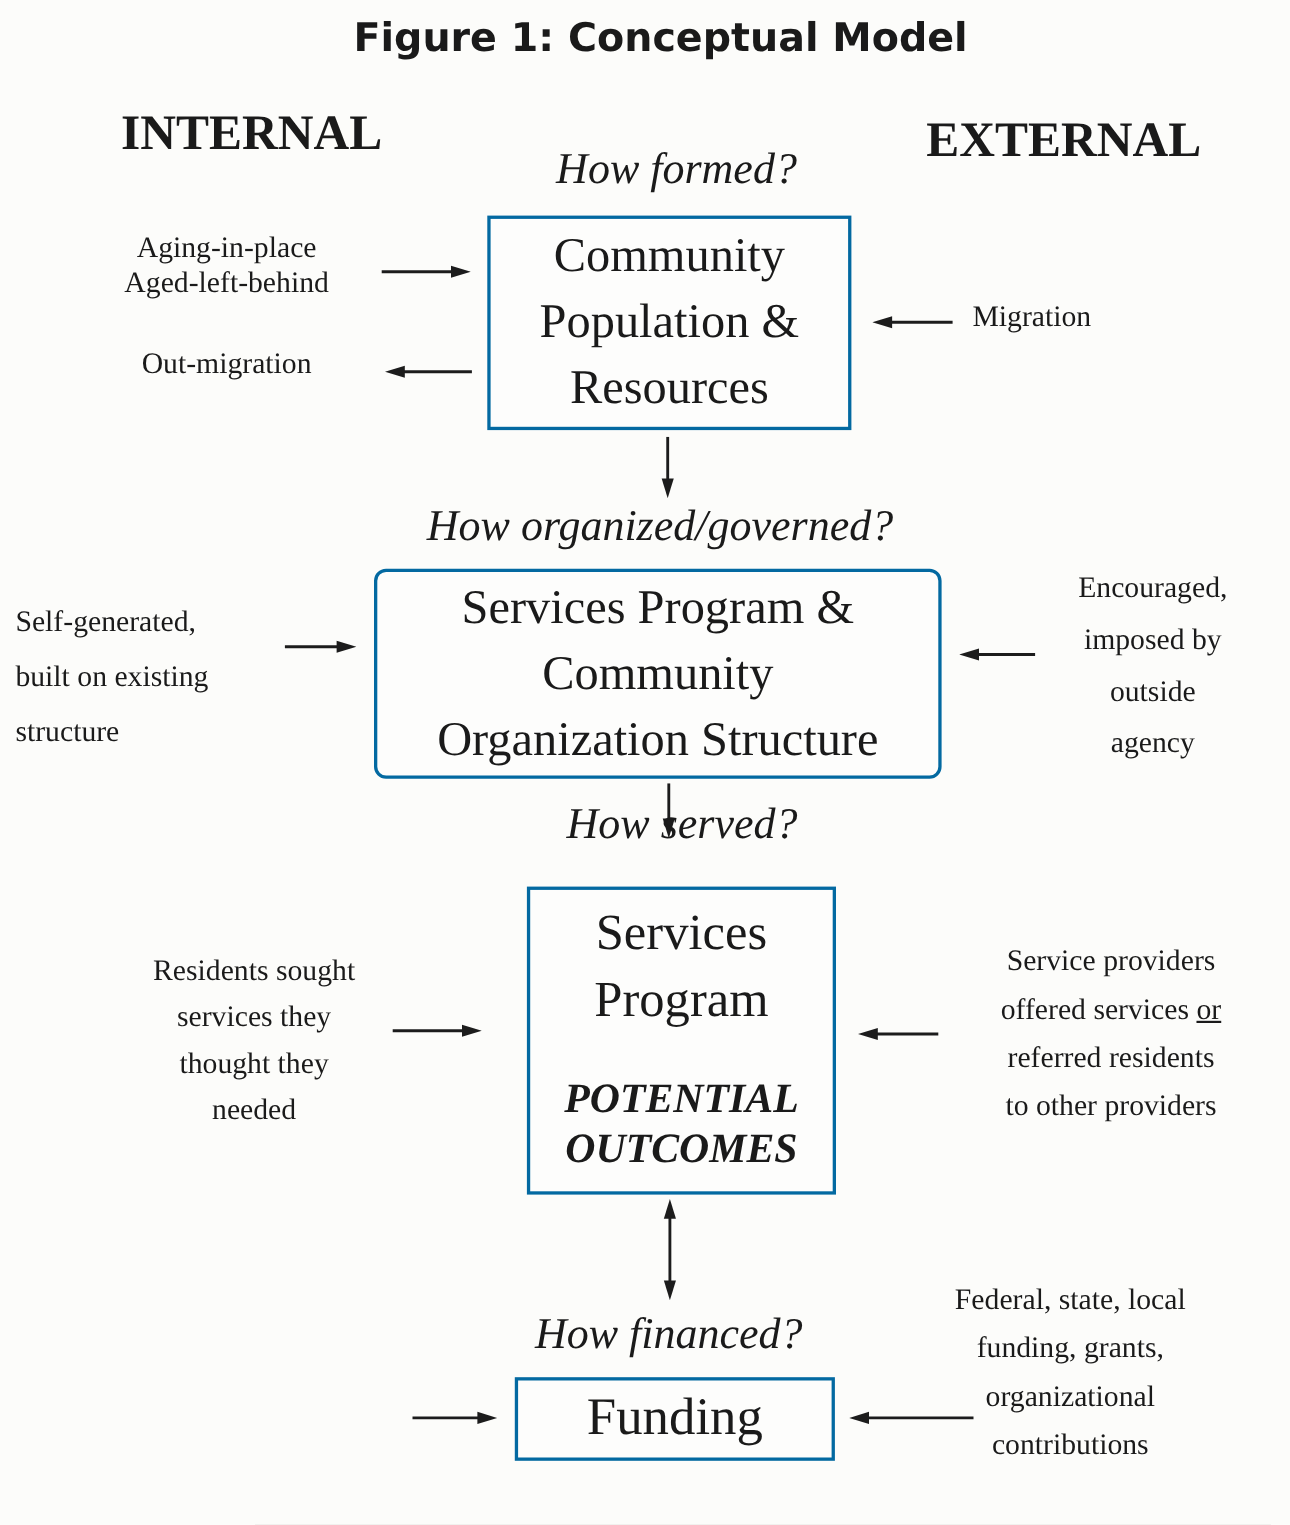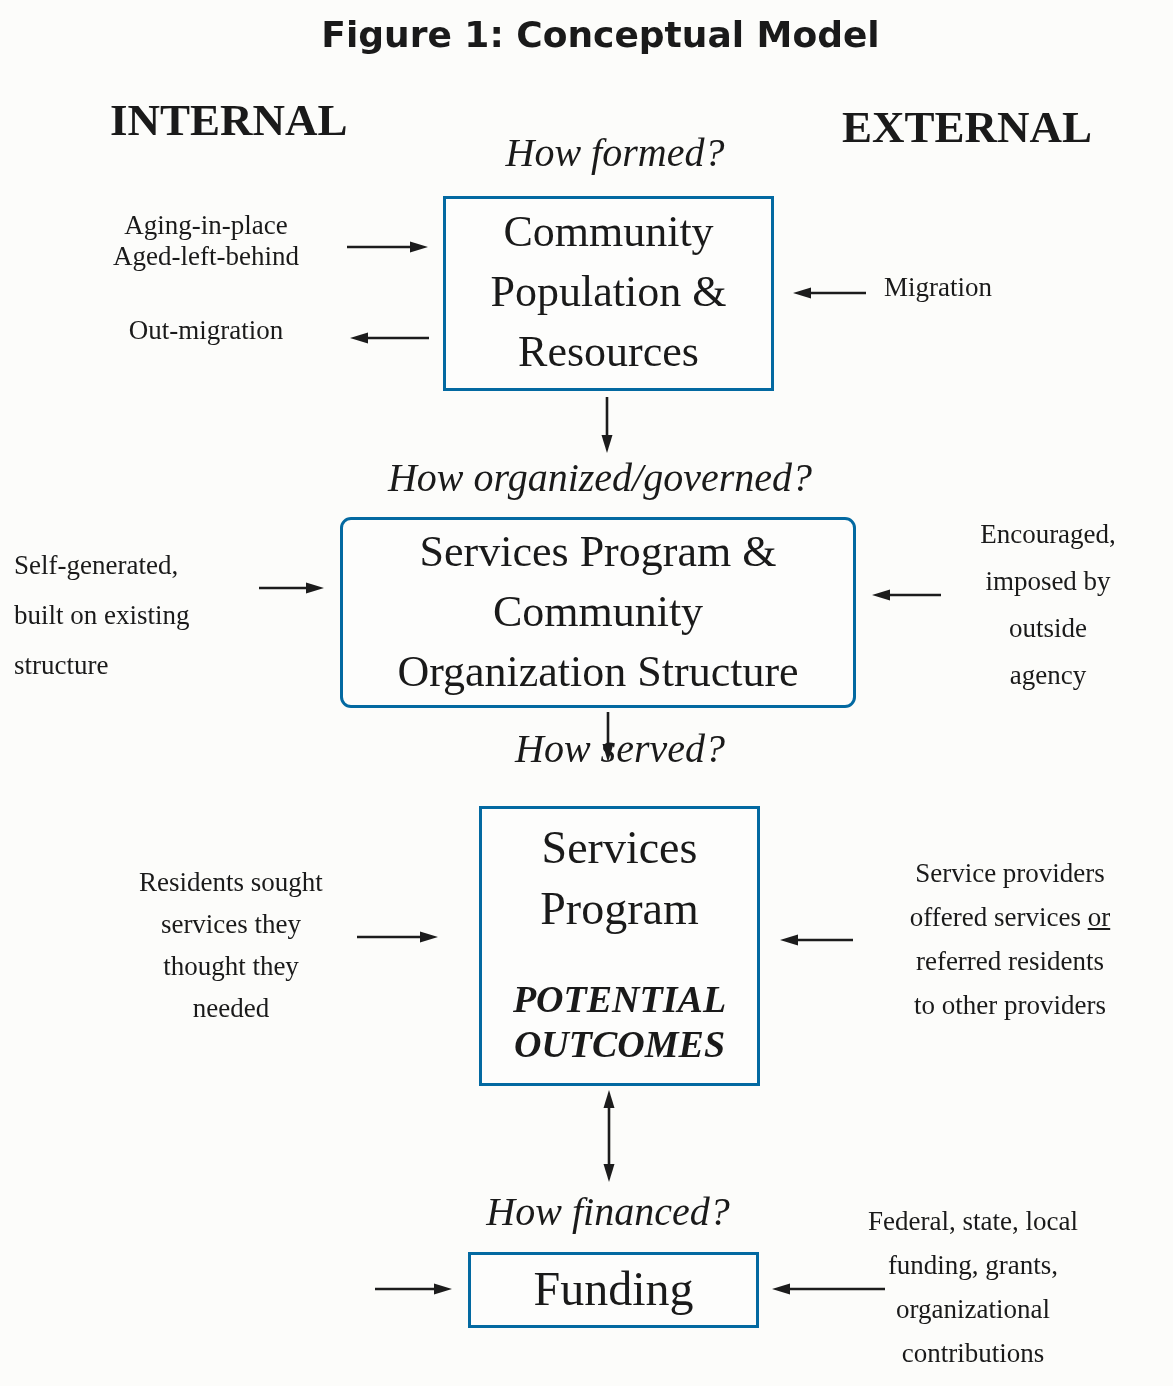--- a/index.html
+++ b/index.html
@@ -138,21 +138,21 @@
 
   <div class="q" style="left:455px;top:1188px;width:306px;">How financed?</div>
 
   <div class="box" style="left:468px;top:1252px;width:291px;height:76px;font-size:48px;line-height:68px;">Funding</div>
 
   <svg class="arrow" style="left:374px;top:1281px;" width="78" height="16">
     <line x1="1" y1="8" x2="62" y2="8"></line>
       <polygon points="60,2.5 78,8 60,13.5"></polygon>
   </svg>
 
-  <div class="lbl" style="left:820px;top:1199px;width:306px;line-height:44px;">Federal, state, local
+  <div class="lbl" style="left:820px;top:1159px;width:306px;line-height:44px;">Federal, state, local
 funding, grants,
 organizational
 contributions</div>
   <svg class="arrow" style="left:772px;top:1281px;" width="114" height="16">
     <line x1="14" y1="8" x2="113" y2="8"></line>
       <polygon points="18,2.5 0,8 18,13.5"></polygon>
   </svg>
 
 </div>
 

